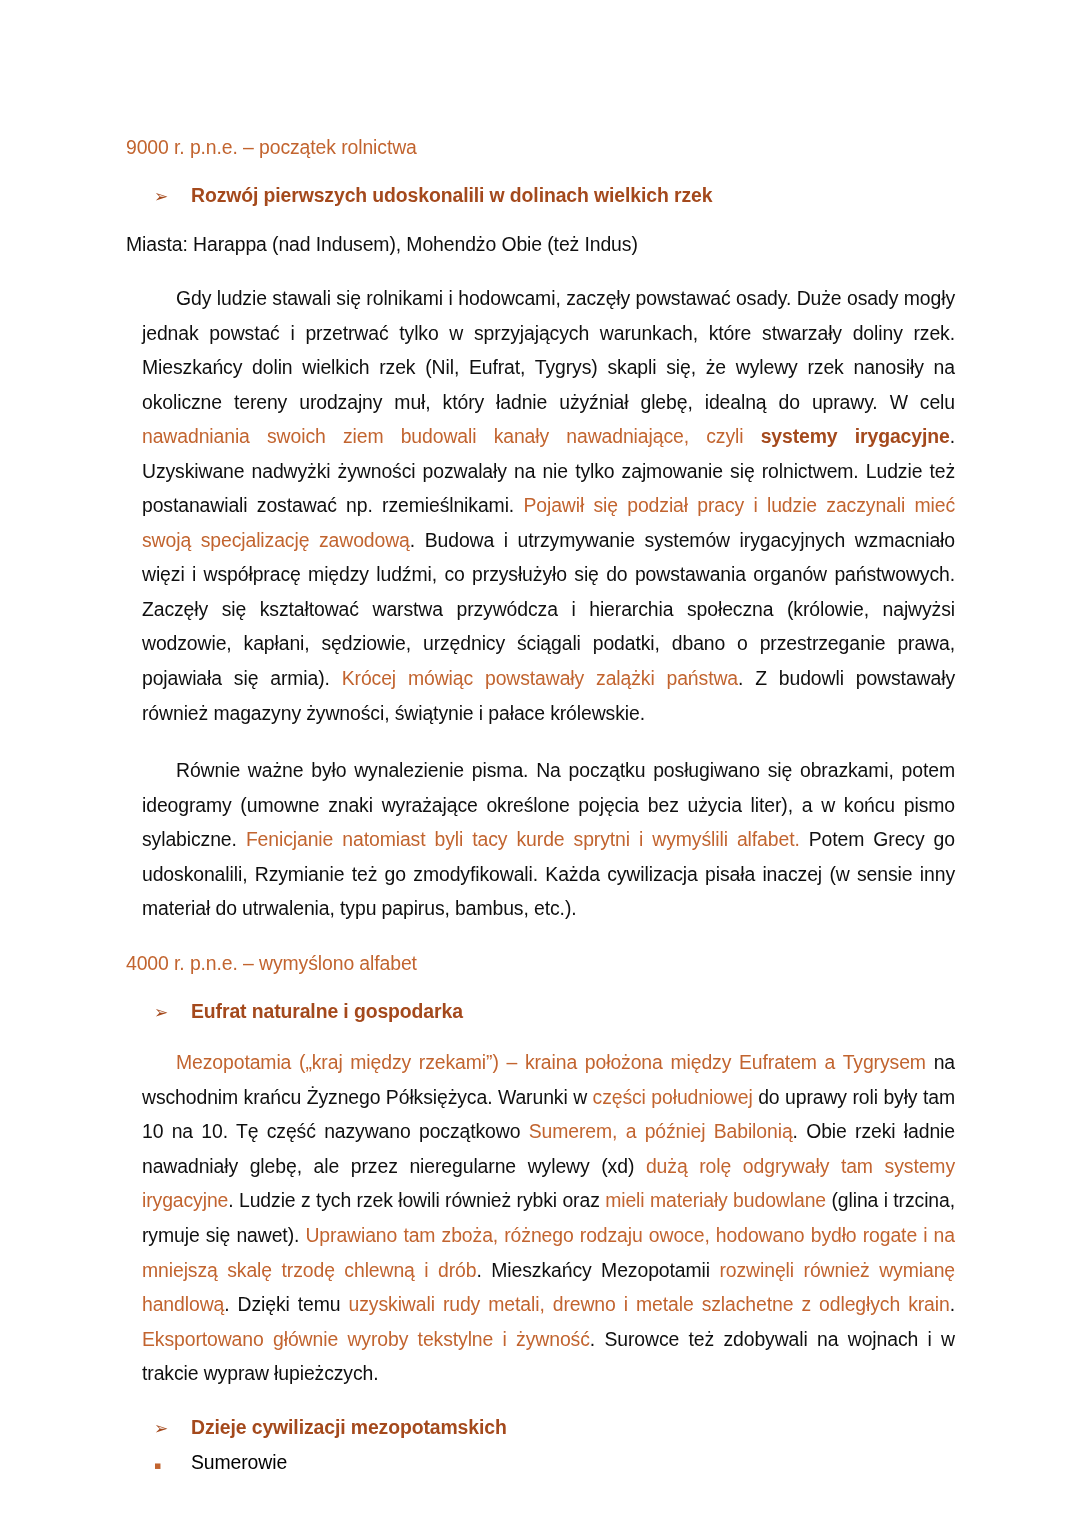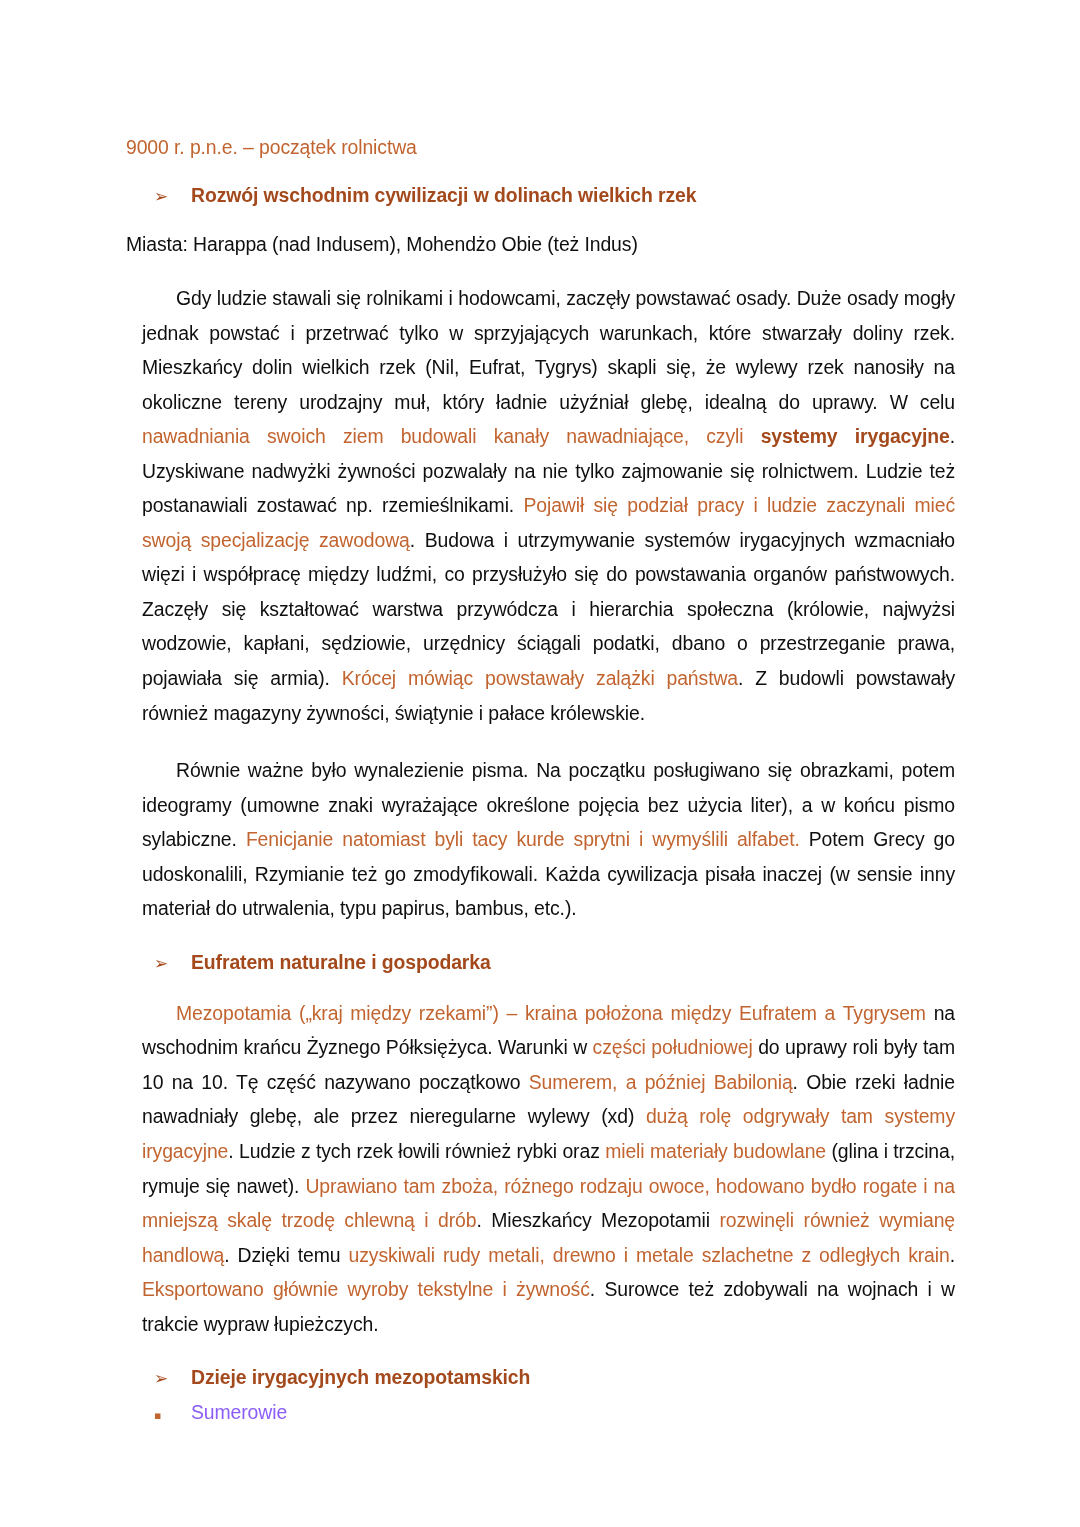--- a/index.html
+++ b/index.html
@@ -79,66 +79,67 @@
   }
   .h-square .marker {
     color: #C2642F;
     font-size: 11px;
     line-height: 1;
     width: 37px;
     flex: 0 0 37px;
     font-family: "DejaVu Sans", sans-serif;
   }
   .h-square .htext {
-    color: #8b5cf6;
+    color: #000000;
     font-weight: 400;
     font-size: 19.4px;
     line-height: 1.4;
     letter-spacing: -0.1px;
   }
 
   .tight { margin-bottom: 8px; }
   .gap-m { margin-bottom: 22px; }
 </style>
 </head>
 <body>
 
 <div class="page">
 
   <p class="line acc">9000 r. p.n.e. – początek rolnictwa</p>
 
   <div class="h-arrow">
     <span class="marker">➢</span>
-    <span class="htext">Rozwój wschodnim cywilizacji w dolinach wielkich rzek</span>
+    <span class="htext">Rozwój pierwszych udoskonalili w dolinach wielkich rzek</span>
   </div>
 
 
   <p class="line blk gap-m">Miasta: Harappa (nad Indusem), Mohendżo Obie (też Indus)</p>
 
   <p class="para">
     <span class="blk">Gdy ludzie stawali się rolnikami i hodowcami, zaczęły powstawać osady. Duże osady mogły jednak powstać i przetrwać tylko w sprzyjających warunkach, które stwarzały doliny rzek. Mieszkańcy dolin wielkich rzek (Nil, Eufrat, Tygrys) skapli się, że wylewy rzek nanosiły na okoliczne tereny urodzajny muł, który ładnie użyźniał glebę, idealną do uprawy. W celu </span><span class="acc">nawadniania swoich ziem budowali kanały nawadniające, czyli </span><span class="acc-b">systemy irygacyjne</span><span class="blk">. Uzyskiwane nadwyżki żywności pozwalały na nie tylko zajmowanie się rolnictwem. Ludzie też postanawiali zostawać np. rzemieślnikami. </span><span class="acc">Pojawił się podział pracy i ludzie zaczynali mieć swoją specjalizację zawodową</span><span class="blk">. Budowa i utrzymywanie systemów irygacyjnych wzmacniało więzi i współpracę między ludźmi, co przysłużyło się do powstawania organów państwowych. Zaczęły się kształtować warstwa przywódcza i hierarchia społeczna (królowie, najwyżsi wodzowie, kapłani, sędziowie, urzędnicy ściągali podatki, dbano o przestrzeganie prawa, pojawiała się armia). </span><span class="acc">Krócej mówiąc powstawały zalążki państwa</span><span class="blk">. Z budowli powstawały również magazyny żywności, świątynie i pałace królewskie.</span>
   </p>
 
   <p class="para">
     <span class="blk">Równie ważne było wynalezienie pisma. Na początku posługiwano się obrazkami, potem ideogramy (umowne znaki wyrażające określone pojęcia bez użycia liter), a w końcu pismo sylabiczne. </span><span class="acc">Fenicjanie natomiast byli tacy kurde sprytni i wymyślili alfabet.</span><span class="blk"> Potem Grecy go udoskonalili, Rzymianie też go zmodyfikowali. Każda cywilizacja pisała inaczej (w sensie inny materiał do utrwalenia, typu papirus, bambus, etc.).</span>
   </p>
 
+  <p class="line acc">4000 r. p.n.e. – wymyślono alfabet</p>
 
   <div class="h-arrow">
     <span class="marker">➢</span>
-    <span class="htext">Eufratem naturalne i gospodarka</span>
+    <span class="htext">Eufrat naturalne i gospodarka</span>
   </div>
 
   <p class="para">
     <span class="acc">Mezopotamia („kraj między rzekami”) – kraina położona między Eufratem a Tygrysem</span><span class="blk"> na wschodnim krańcu Żyznego Półksiężyca. Warunki w </span><span class="acc">części południowej</span><span class="blk"> do uprawy roli były tam 10 na 10. Tę część nazywano początkowo </span><span class="acc">Sumerem, a później Babilonią</span><span class="blk">. Obie rzeki ładnie nawadniały glebę, ale przez nieregularne wylewy (xd) </span><span class="acc">dużą rolę odgrywały tam systemy irygacyjne</span><span class="blk">. Ludzie z tych rzek łowili również rybki oraz </span><span class="acc">mieli materiały budowlane</span><span class="blk"> (glina i trzcina, rymuje się nawet). </span><span class="acc">Uprawiano tam zboża, różnego rodzaju owoce, hodowano bydło rogate i na mniejszą skalę trzodę chlewną i drób</span><span class="blk">. Mieszkańcy Mezopotamii </span><span class="acc">rozwinęli również wymianę handlową</span><span class="blk">. Dzięki temu </span><span class="acc">uzyskiwali rudy metali, drewno i metale szlachetne z odległych krain</span><span class="blk">. </span><span class="acc">Eksportowano głównie wyroby tekstylne i żywność</span><span class="blk">. Surowce też zdobywali na wojnach i w trakcie wypraw łupieżczych.</span>
   </p>
 
   <div class="h-arrow tight">
     <span class="marker">➢</span>
-    <span class="htext">Dzieje irygacyjnych mezopotamskich</span>
+    <span class="htext">Dzieje cywilizacji mezopotamskich</span>
   </div>
 
   <div class="h-square gap-m">
     <span class="marker">▪</span>
     <span class="htext">Sumerowie</span>
   </div>
 
 </div>
 
 </body></html>

